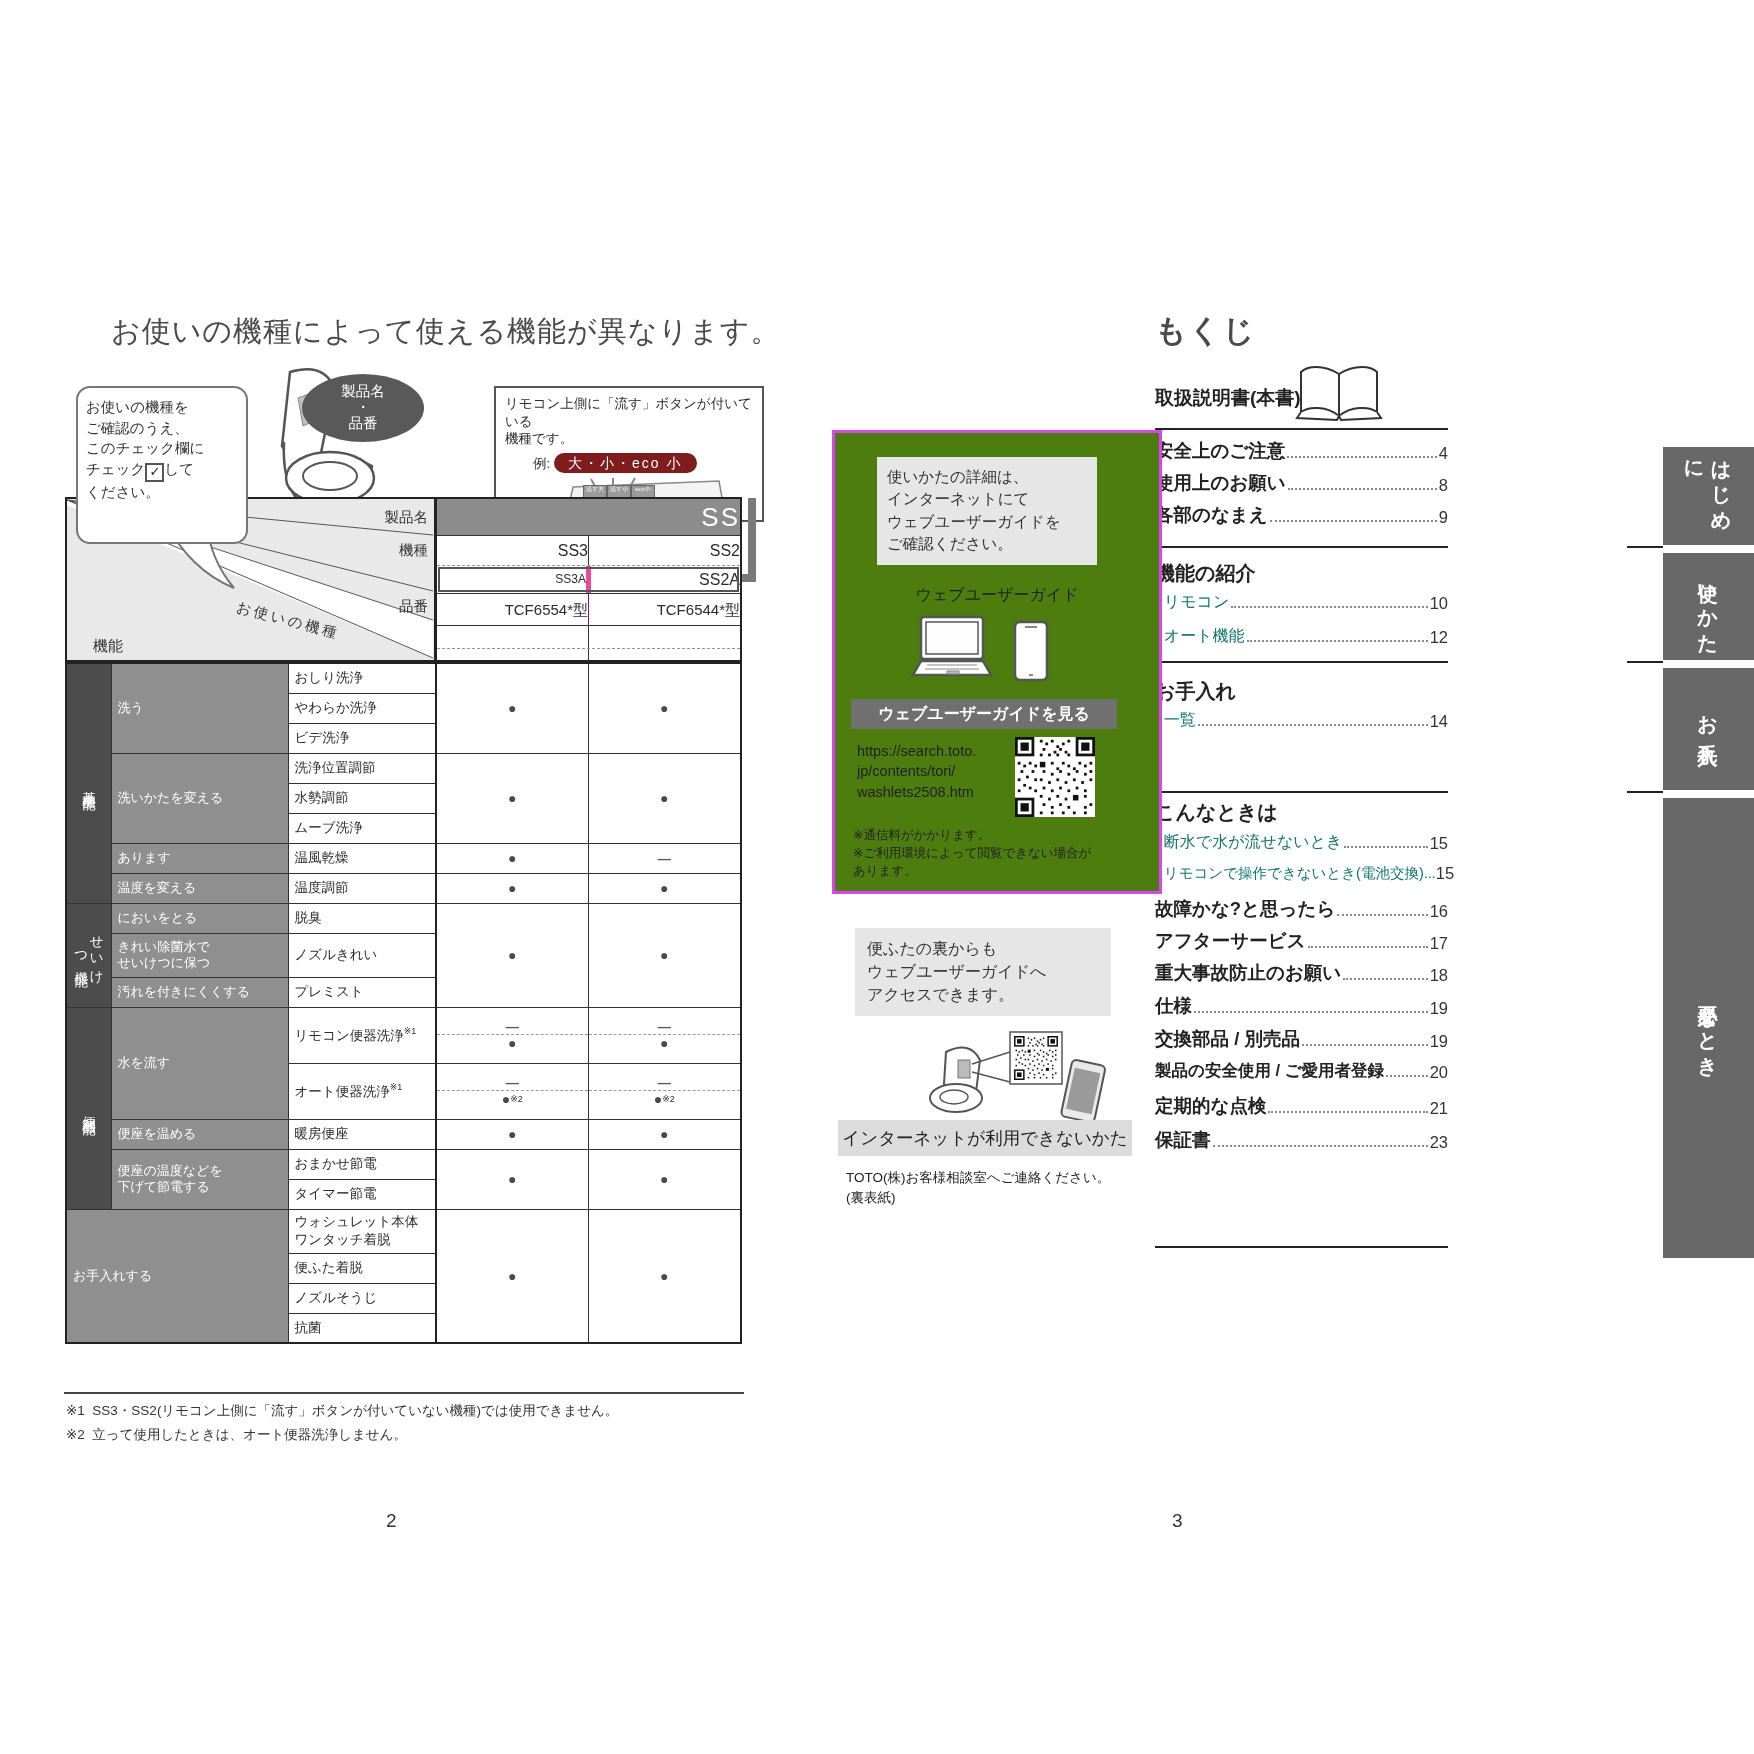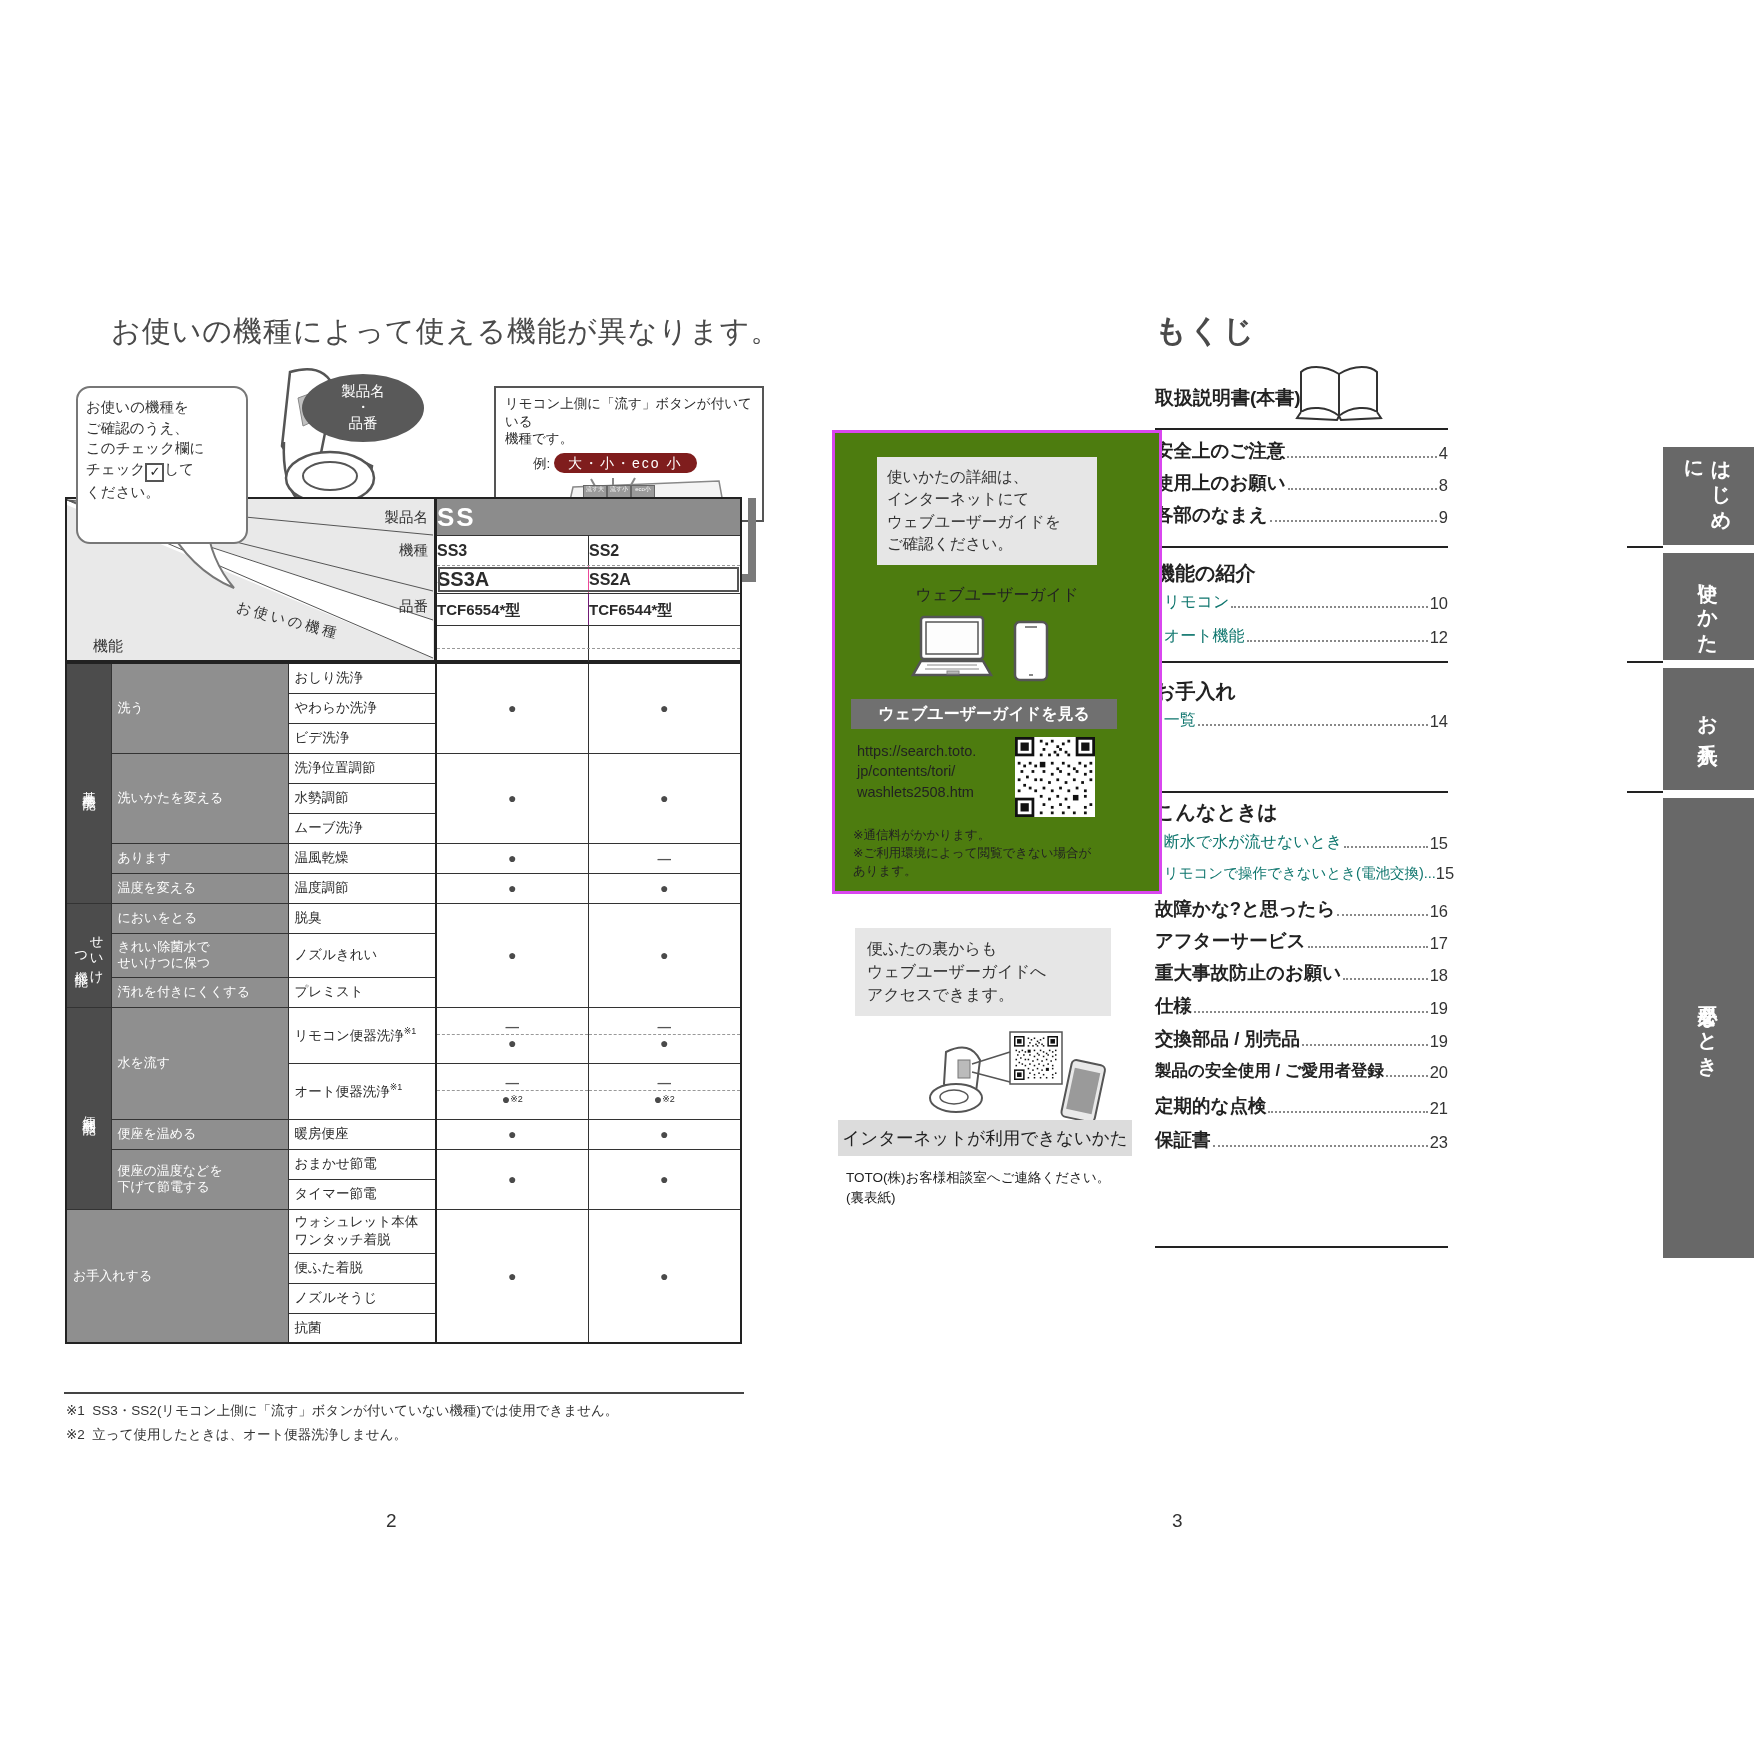--- a/index.html
+++ b/index.html
@@ -20,21 +20,21 @@
   .pill{display:inline-block;background:#7f1d1d;color:#fff;border-radius:13px;padding:1px 14px;font-size:14px;letter-spacing:2px;}
   .rbtn{display:inline-block;background:#9a9a9a;color:#fff;font-size:6px;width:22px;height:14px;line-height:7px;
         text-align:center;border:1px solid #666;overflow:hidden;}
 
   
   .tcorner{left:0;top:0;width:370px;height:165px;background:#e9e9e9;border-right:1px solid #222;}
   .corner-lbl{position:absolute;right:6px;font-size:14.5px;color:#333;}
   .diag-lbl{position:absolute;left:168px;top:112px;transform:rotate(15deg);font-size:14.5px;letter-spacing:3px;color:#333;}
   .func-lbl{position:absolute;left:26px;bottom:4px;font-size:15px;color:#333;}
   .hrow{display:flex;}
-  .hcell{flex:1;text-align:left;color:#2b2b2b;overflow:hidden;font-weight:bold;}
+  .hcell{flex:1;text-align:right;color:#2b2b2b;overflow:hidden;}
   .ftable{border-collapse:collapse;table-layout:fixed;width:675px;border:2px solid #222;}
   .ftable td{border:1px solid #333;padding:0 6px;font-size:13.5px;vertical-align:middle;}
   td.g{background:#4c4c4c;color:#fff;text-align:center;padding:0;}
   td.g span{display:inline-block;writing-mode:vertical-rl;letter-spacing:2px;font-size:13.5px;max-height:66px;line-height:1.15;}
   td.sub{background:#8f8f8f;color:#fff;font-size:13px;line-height:1.25;}
   td.f{background:#fff;}
   td.d{text-align:center;padding:0;}
   td.d0{border-left:2px solid #222;}
   .dot{color:#4a4a4a;font-size:14px;}
   .dash{color:#555;font-weight:bold;}
@@ -238,21 +238,21 @@
 
     <div class="abs" style="left:370px;top:0;width:307px;height:165px;border:2px solid #222;box-sizing:border-box;background:#fff;">
       <div class="hrow" style="height:36px;background:#8c8c8c;">
         <div class="hcell" style="color:#fff;font-size:26px;line-height:36px;letter-spacing:2px;">SS</div>
       </div>
       <div class="hrow" style="height:29px;border-top:1px solid #333;">
         <div class="hcell" style="font-size:16px;line-height:29px;border-right:1px solid #333;">SS3</div>
         <div class="hcell" style="font-size:16px;line-height:29px;">SS2</div>
       </div>
       <div class="hrow" style="height:27px;border-top:1px dashed #999;position:relative;">
-        <div class="hcell" style="font-size:20px;line-height:27px;border-right:1px solid #ec4899;">SS3A</div>
+        <div class="hcell" style="font-size:12px;line-height:27px;border-right:5px solid #ec4899;">SS3A</div>
         <div class="hcell" style="font-size:16px;line-height:27px;">SS2A</div>
         <div class="abs" style="left:1px;top:1px;right:1px;bottom:1px;border:2px solid #555;pointer-events:none;"></div>
       </div>
       <div class="hrow" style="height:31px;border-top:1px solid #333;">
         <div class="hcell" style="font-size:15px;line-height:31px;border-right:1px solid #701a75;">TCF6554*型</div>
         <div class="hcell" style="font-size:15px;line-height:31px;">TCF6544*型</div>
       </div>
       <div class="hrow" style="height:22px;border-top:1px solid #333;">
         <div class="hcell" style="border-right:1px solid #333;"></div>
         <div class="hcell"></div>

